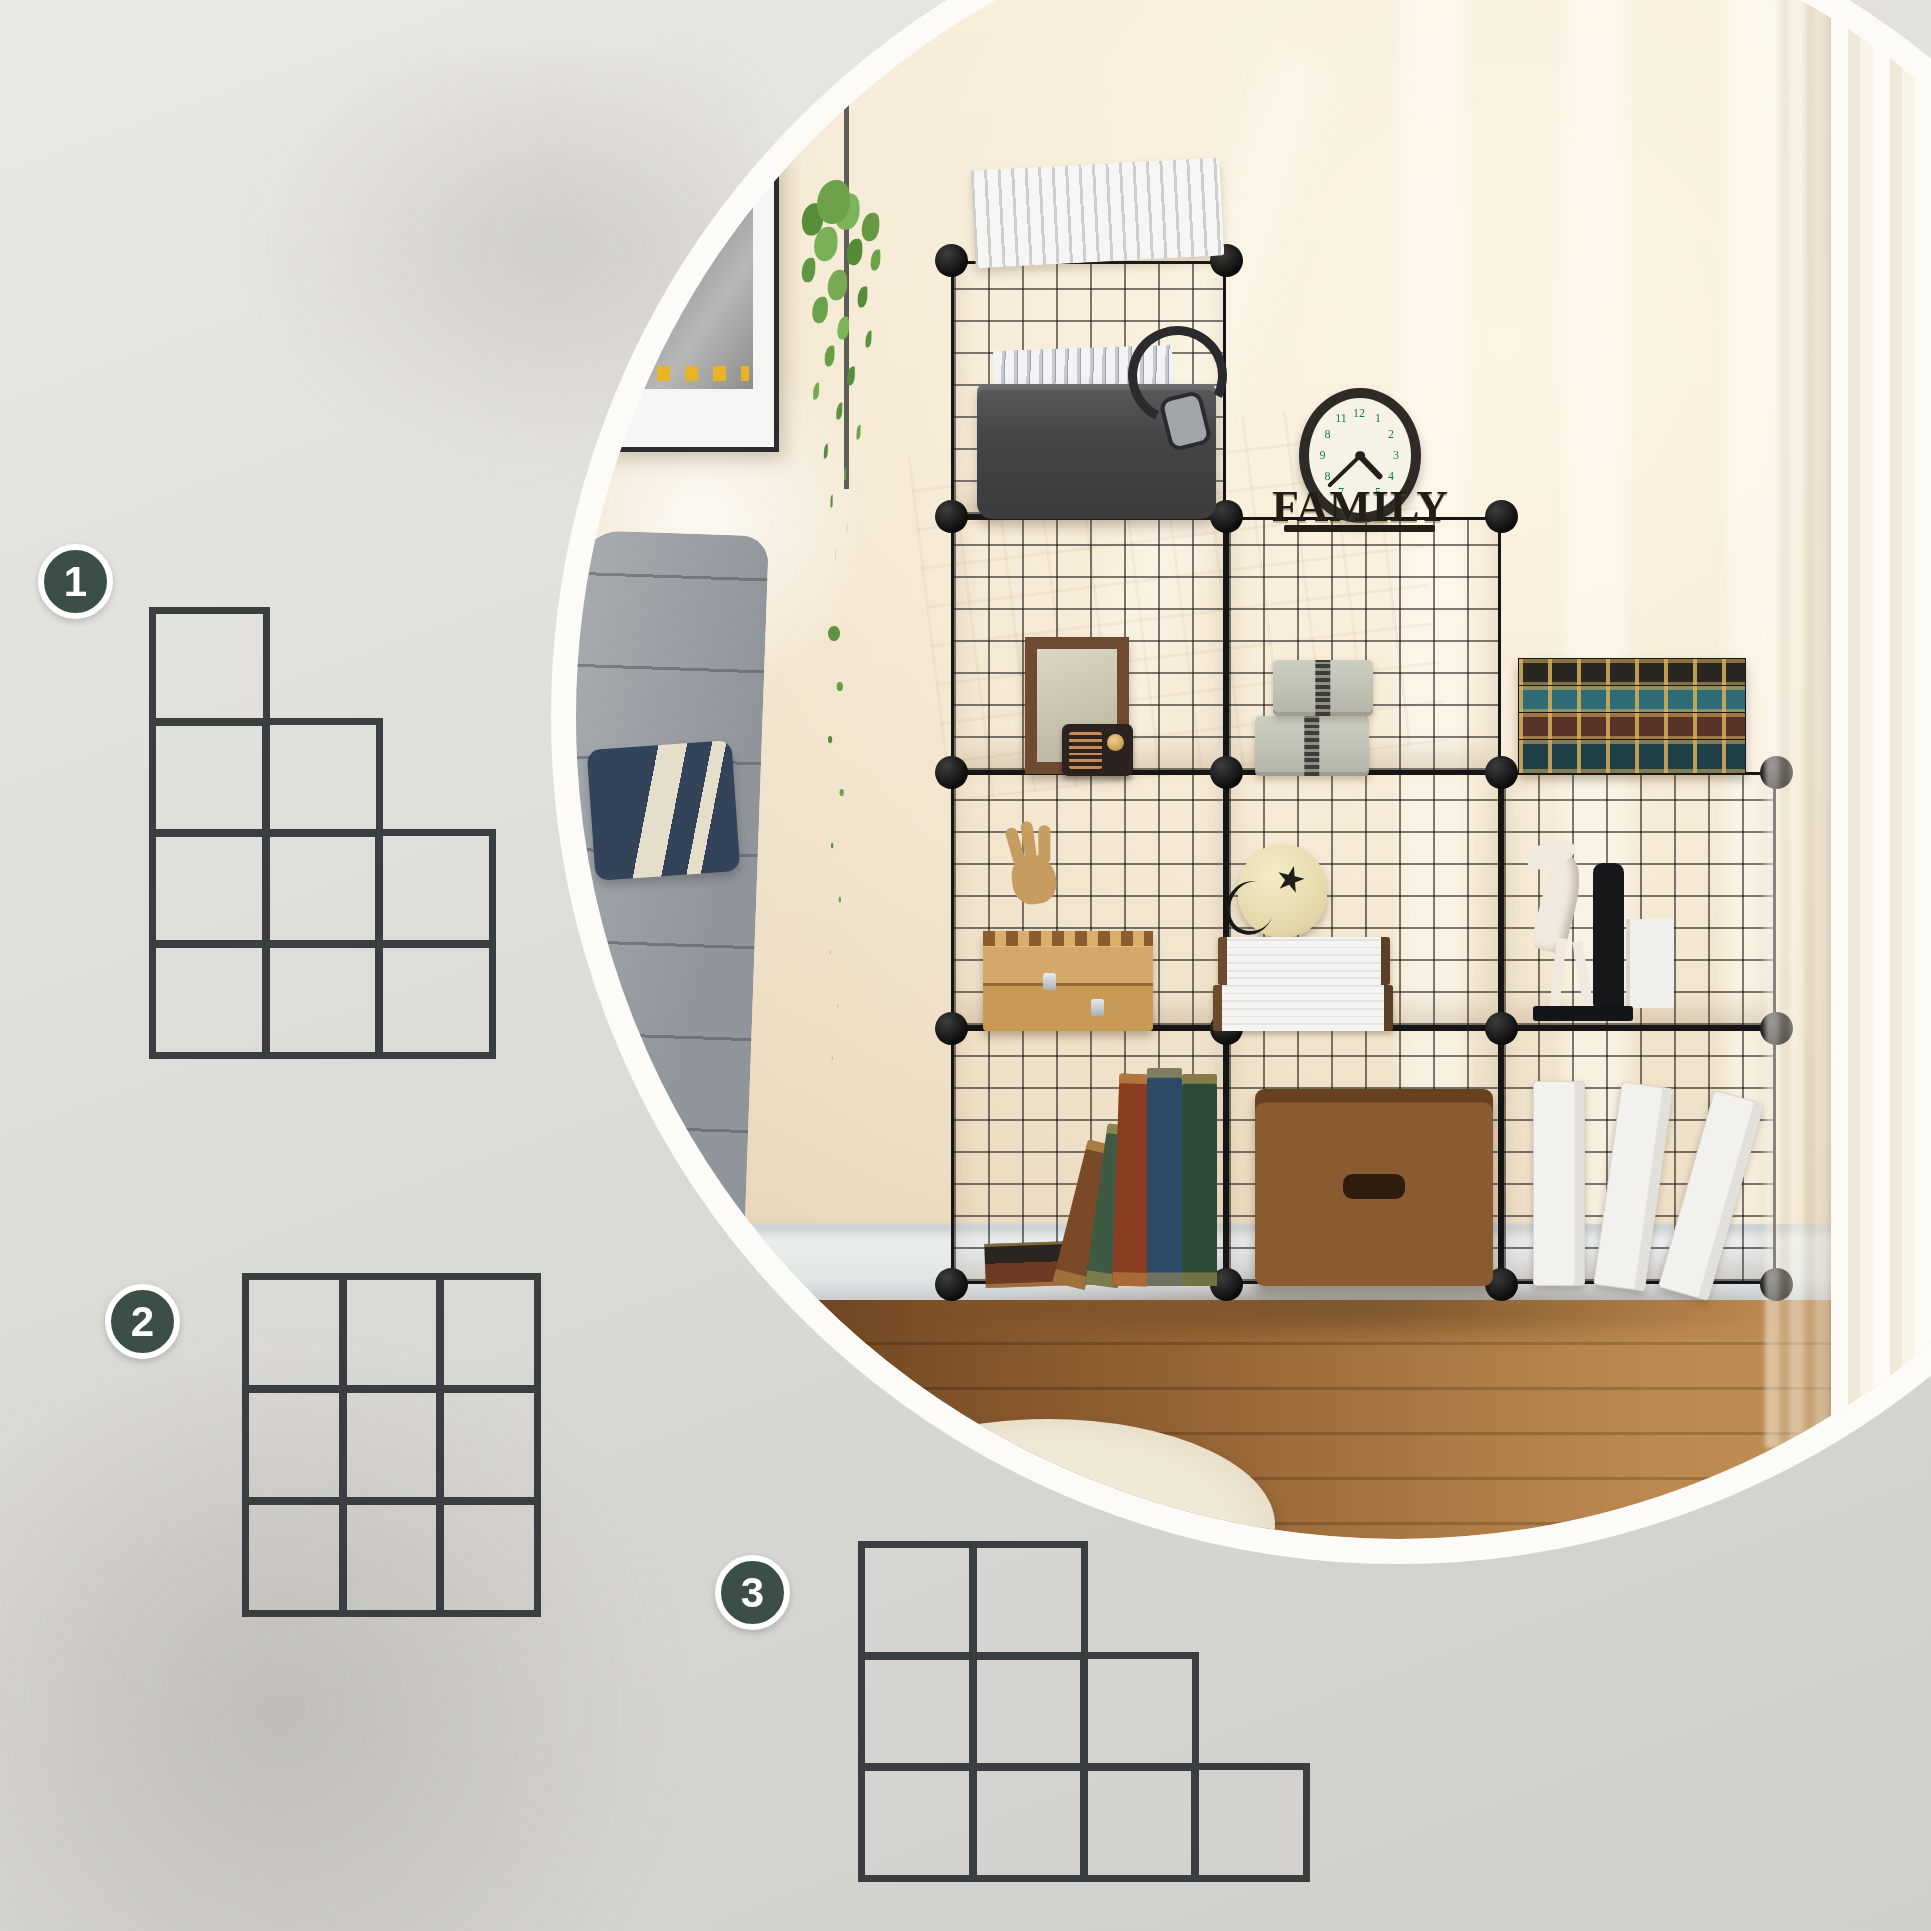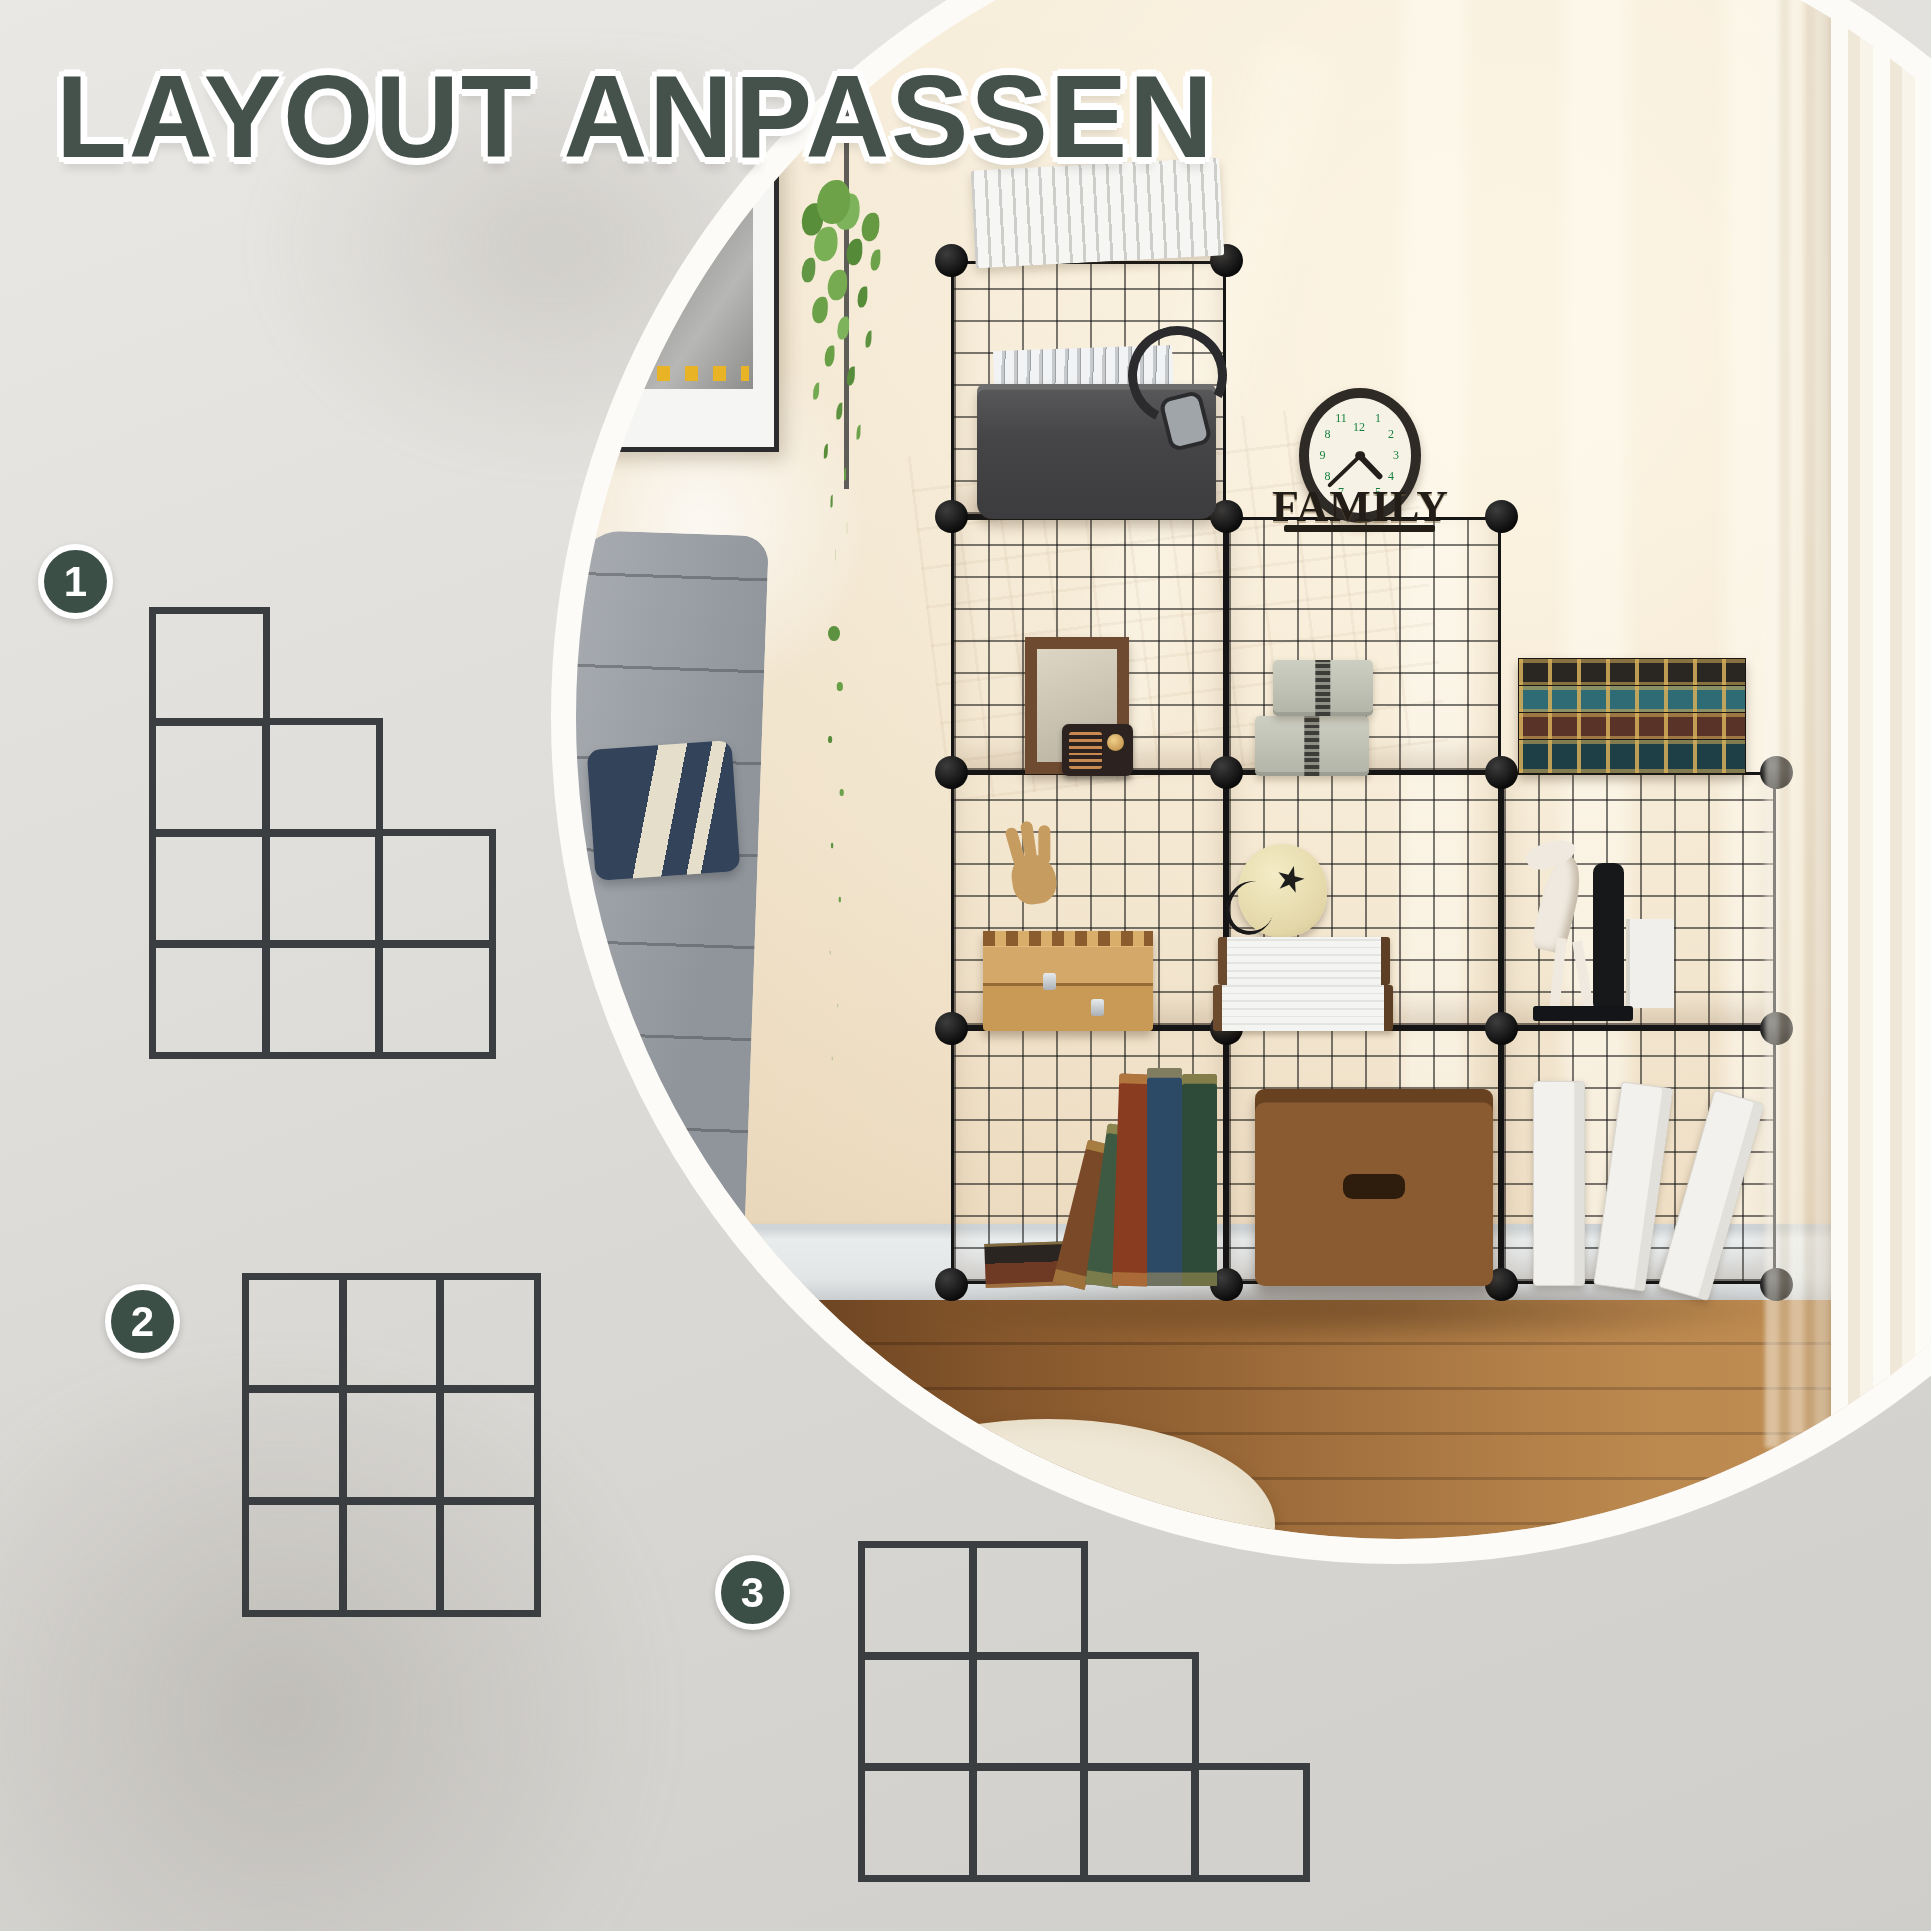--- a/index.html
+++ b/index.html
@@ -252,21 +252,21 @@
       </div>
 
     <div class="abs storage-box-white"></div>
     <div class="abs cd-stack"></div>
     <div class="abs felt-basket"></div>
     <div class="abs headphones-band"></div>
     <div class="abs headphones-cup"></div>
 
     <div class="abs table-clock">
       <div class="clock-face">
-          <span class="clock-num" style="left: 50px; top: 14.5px; margin-top: 14px;">12</span>
+          <span class="clock-num" style="left: 50px; top: 14.5px;">12</span>
           <span class="clock-num" style="left: 69px; top: 20px;">1</span>
           <span class="clock-num" style="left: 82px; top: 36px;">2</span>
           <span class="clock-num" style="left: 87px; top: 57px;">3</span>
           <span class="clock-num" style="left: 82px; top: 78px;">4</span>
           <span class="clock-num" style="left: 69px; top: 94px;">5</span>
           <span class="clock-num" style="left: 50px; top: 99px;">6</span>
           <span class="clock-num" style="left: 32px; top: 94px;">7</span>
           <span class="clock-num" style="left: 18.4px; top: 78px;">8</span>
           <span class="clock-num" style="left: 13.5px; top: 57px;">9</span>
           <span class="clock-num" style="left: 18.4px; top: 36px;">8</span>
@@ -340,21 +340,20 @@
     <div class="abs binder" style="left:1533px;top:1081px;"></div>
     <div class="abs binder" style="left:1593px;top:1083px;transform:rotate(8deg);"></div>
     <div class="abs binder" style="left:1657px;top:1089px;transform:rotate(16deg);"></div>
 
     <div class="abs curtain-sheer"></div>
     <div class="abs curtain"></div>
   </div>
 
   <div class="abs photo-ring"></div>
 
-  <h1 class="abs page-title" style="margin:0;">LAYOUT ANPASSEN</h1>
 
   <div class="option-badge" style="left:38px;top:544px;">
     <span>1</span>
   </div>
   <div id="diagram-1" class="layout-diagram">
       <div class="grid-row">
         <div class="grid-cell"></div>
       </div>
       <div class="grid-row">
         <div class="grid-cell"></div>

